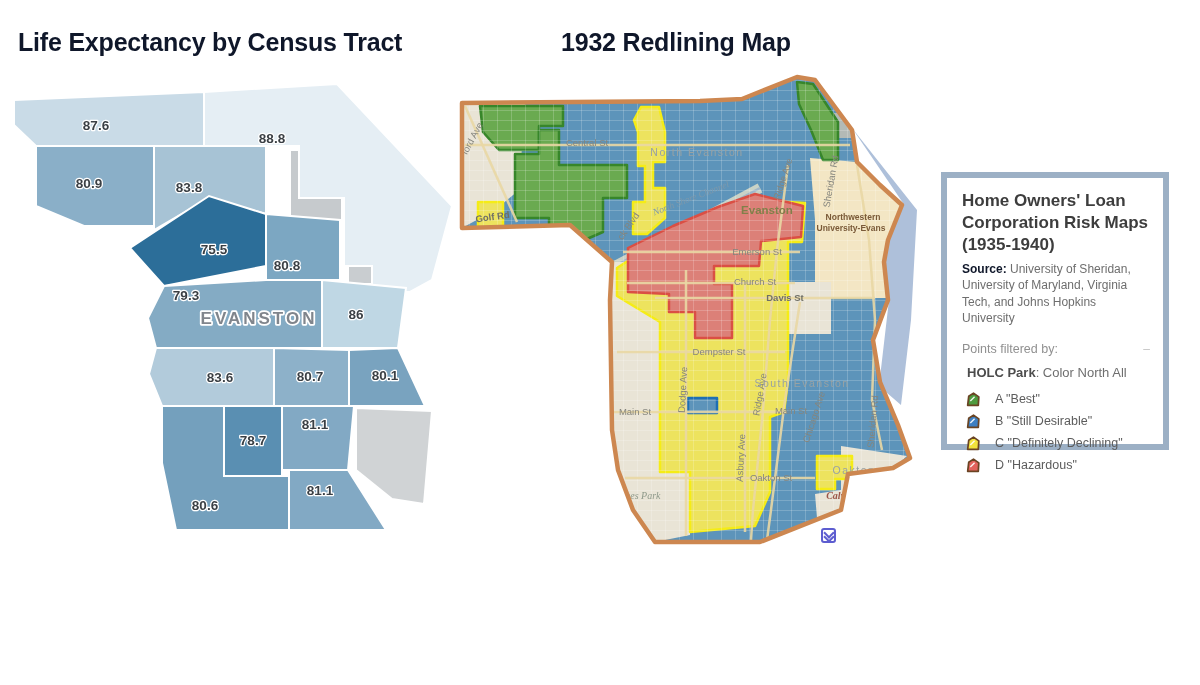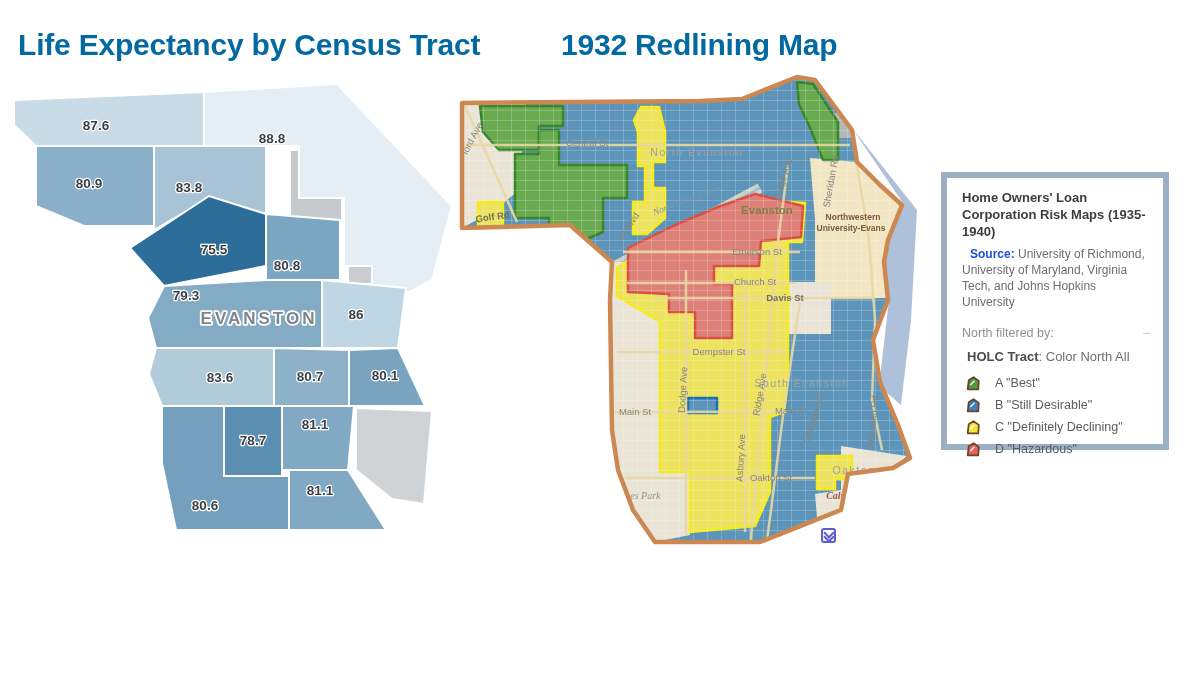--- a/index.html
+++ b/index.html
@@ -1,18 +1,18 @@
 <!DOCTYPE html>
 <html><head>
 <meta charset="utf-8">
 <style>
   html,body{margin:0;padding:0;background:#ffffff;}
   .stage{position:relative;width:1200px;height:685px;background:#ffffff;overflow:hidden;
          font-family:"Liberation Sans",sans-serif;}
-  .map-title{position:absolute;margin:0;font-size:30px;font-weight:700;color:#0369a1;letter-spacing:-0.2px;}
+  .map-title{position:absolute;margin:0;font-size:25px;font-weight:700;color:#0f172a;letter-spacing:-0.2px;}
   #leftTitle{left:18px;top:28px;}
   #rightTitle{left:561px;top:28px;}
   #lifeMapWrap{position:absolute;left:4px;top:78px;width:450px;height:480px;}
   #holcMapWrap{position:absolute;left:455px;top:70px;width:485px;height:495px;}
   svg{display:block;}
 
   
   .tract-label{font-family:"Liberation Sans",sans-serif;font-size:13.5px;font-weight:700;fill:#3a3f44;
                text-anchor:middle;paint-order:stroke;stroke:#ffffff;stroke-width:2.5px;stroke-linejoin:round;}
   .city-label{font-family:"Liberation Sans",sans-serif;font-size:17px;font-weight:700;fill:#80858c;
@@ -32,23 +32,23 @@
   .map-chevron{position:absolute;left:366px;top:458px;width:15px;height:15px;background:#ffffff;
                border:2px solid #5d5dd0;border-radius:3px;box-sizing:border-box;cursor:pointer;}
   .map-chevron .chev{display:block;width:6px;height:6px;border-right:2px solid #5d5dd0;border-bottom:2px solid #5d5dd0;
                transform:rotate(45deg);margin:0 auto;}
   .map-chevron .chev.c1{margin-top:-1px;}
   .map-chevron .chev.c2{margin-top:-4px;}
 
   
   #legendPanel{position:absolute;left:941px;top:172px;width:228px;height:278px;box-sizing:border-box;
                background:#ffffff;border:6px solid #9cb0c5;padding:12px 13px 10px 15px;}
-  .lg-title{font-size:13px;font-weight:700;color:#3d3d3d;line-height:1.3;}
+  .lg-title{font-size:17px;font-weight:700;color:#3d3d3d;line-height:1.3;}
   .lg-source{font-size:12px;color:#6e6e6e;line-height:1.35;margin-top:5px;}
-  .lg-source b{color:#1d4ed8;margin-left:8px;}
+  .lg-source b{color:#0f172a;}
   .lg-filter{display:flex;justify-content:space-between;align-items:center;margin-top:16px;
              font-size:12.5px;color:#909090;}
   .lg-dash{color:#c4c4c4;font-size:12px;}
   .lg-grade{margin-top:9px;margin-left:5px;font-size:13px;color:#6e6e6e;}
   .lg-grade b{color:#4c4c4c;}
   .lg-rows{margin-top:8px;}
   .lg-row{display:flex;align-items:center;height:22px;margin-left:3px;}
   .lg-row svg{flex:0 0 17px;margin-right:13px;}
   .lg-row span{font-size:12.5px;color:#5c5c5c;}
 </style>
@@ -177,28 +177,28 @@
     </svg>
     <div class="map-chevron">
       <span class="chev c1"></span>
       <span class="chev c2"></span>
     </div>
   </div>
 
   <div id="legendPanel">
     <div class="lg-title">Home Owners' Loan Corporation Risk Maps (1935-1940)</div>
     <div class="lg-source">
-      <b>Source:</b><span> University of Richmond, University of Maryland, Virginia Tech, and Johns Hopkins University</span>
+      <b>Source:</b><span> University of Sheridan, University of Maryland, Virginia Tech, and Johns Hopkins University</span>
     </div>
     <div class="lg-filter">
-      <span>North filtered by:</span>
+      <span>Points filtered by:</span>
       <span class="lg-dash">–</span>
     </div>
     <div class="lg-grade">
-      <b>HOLC Tract</b><span>: Color North All</span>
+      <b>HOLC Park</b><span>: Color North All</span>
     </div>
     <div class="lg-rows" id="legendRows">
         <div class="lg-row">
           <svg width="17" height="17" viewBox="0 0 16 16">
             <path d="M2.5,13.5 L3.5,5 L8,2 L13,5.5 L12.5,13.5 Z" fill="#4e9a3e" stroke="#6a4423" stroke-width="1.6" stroke-linejoin="round"></path>
             <path d="M5,9.5 L9,5.5" stroke="rgba(255,255,255,0.9)" stroke-width="1.4"></path>
           </svg>
           <span>A "Best"</span>
         </div>
         <div class="lg-row">

